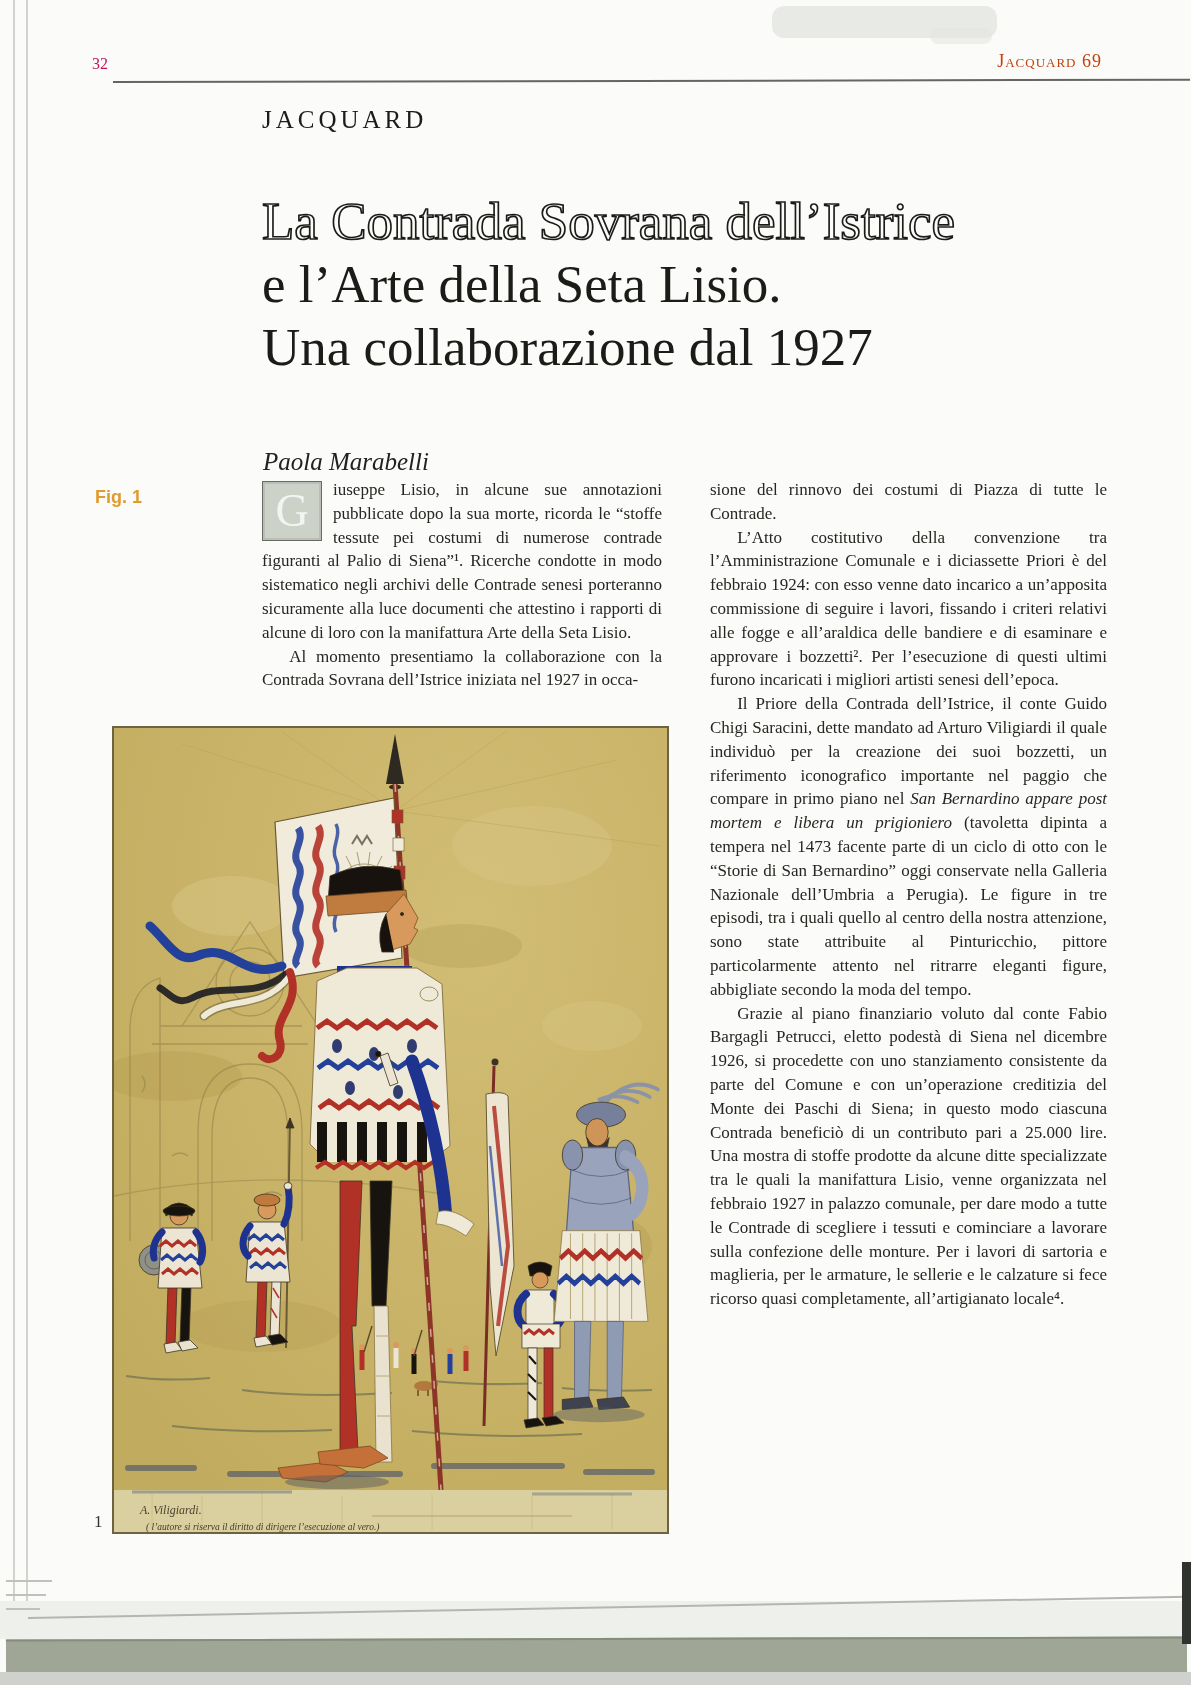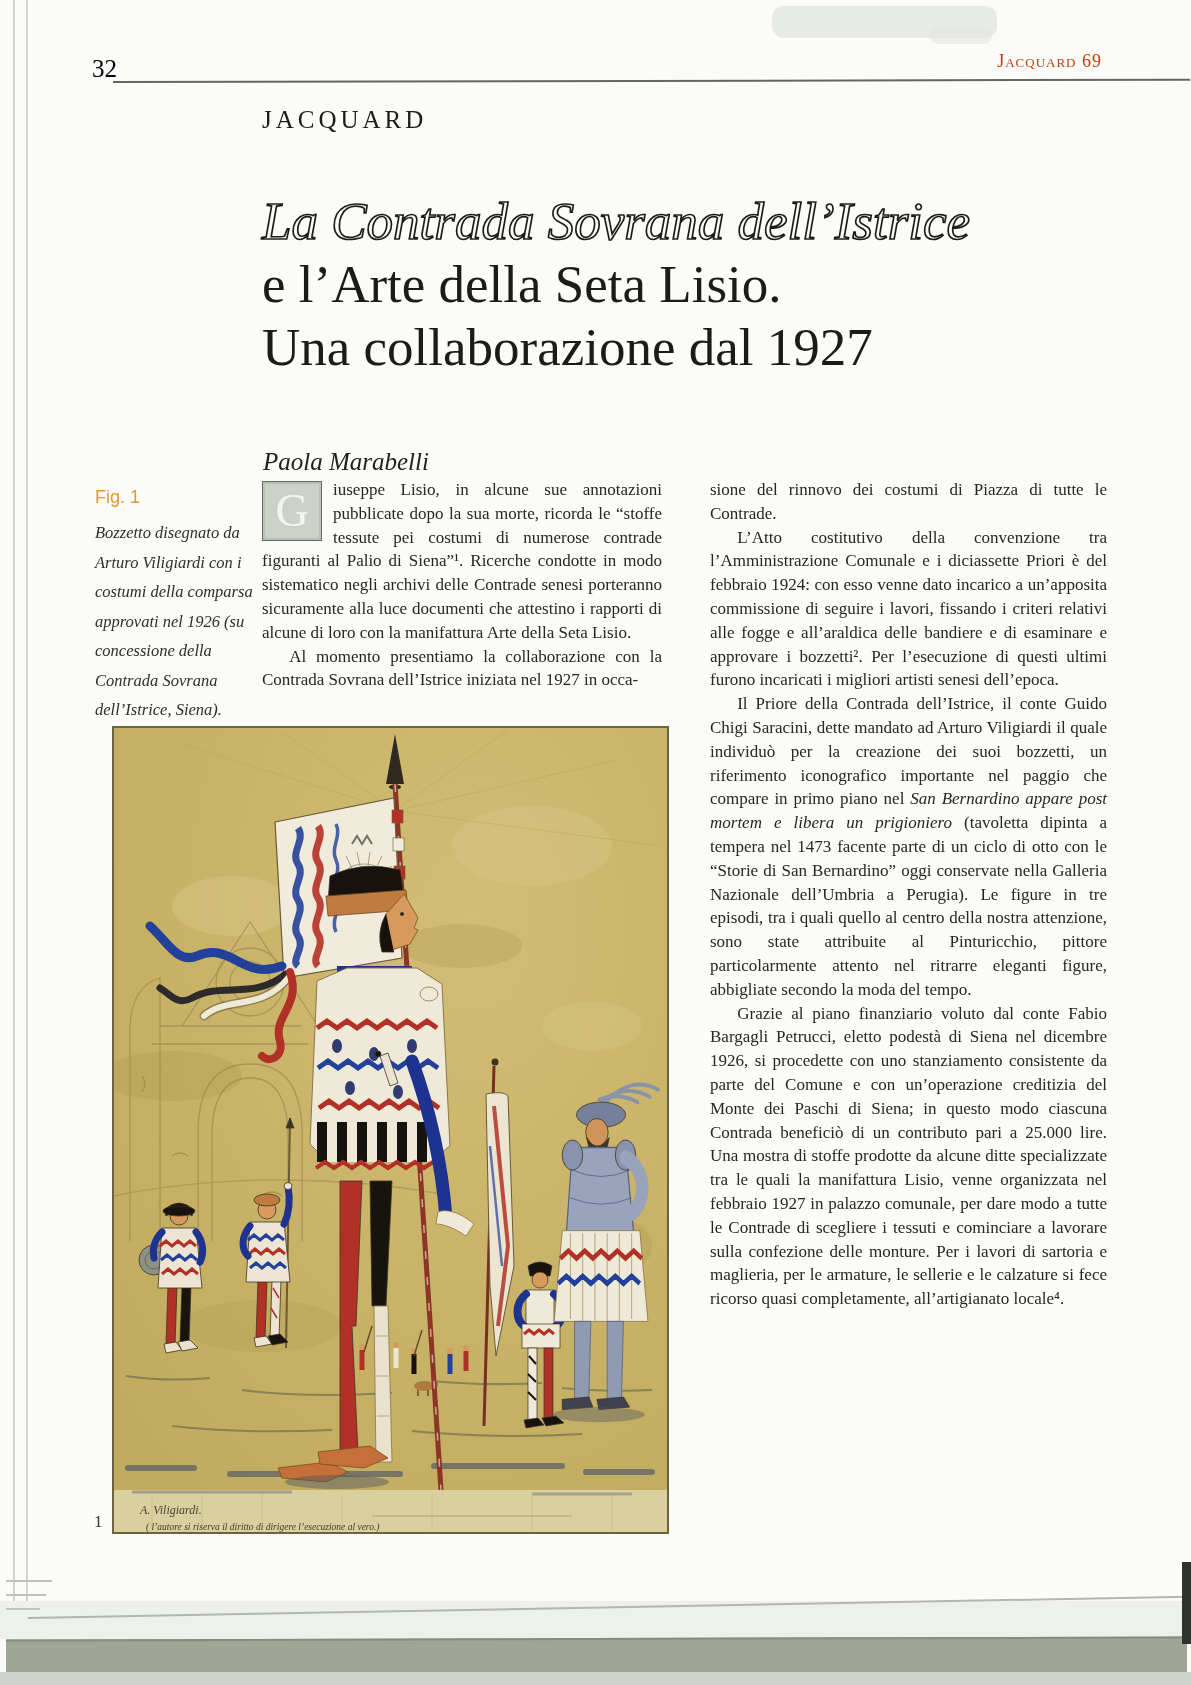--- a/index.html
+++ b/index.html
@@ -1,32 +1,32 @@
 <!DOCTYPE html>
 <html><head>
 <meta charset="utf-8">
 <style>
   html,body{margin:0;padding:0;background:#cfd2cc;}
   .canvas{position:relative;width:1191px;height:1685px;background:#fbfbf9;overflow:hidden;
           font-family:"Liberation Serif",serif;color:#272723;}
   .edge-line{position:absolute;top:0;width:2px;height:1617px;background:#c9cbc5;opacity:.85;}
   .ghost{position:absolute;background:#e2e4df;border-radius:12px;opacity:.75;}
-  .pagenum{position:absolute;left:92px;top:55px;font-size:25px;color:#000000;}
+  .pagenum{position:absolute;left:92px;top:55px;font-size:16px;color:#be185d;}
   .toprule{position:absolute;left:113px;top:81px;width:1077px;height:1.6px;background:#4a4a46;
            transform:rotate(-0.12deg);transform-origin:left;opacity:.85;}
   .runhead{position:absolute;top:51px;right:89px;font-size:18px;letter-spacing:1px;
            font-variant:small-caps;color:#c2410c;}
   .section{position:absolute;left:262px;top:106px;font-size:25px;letter-spacing:4px;color:#1c1c1a;text-align:right;}
   .title{position:absolute;left:262px;top:190px;margin:0;font-weight:normal;
          font-size:53px;line-height:63px;color:#1b1b18;}
   .title span{display:block;white-space:nowrap;}
-  .outline{color:#fcfcfa;font-style:italic;-webkit-text-stroke:1.7px #1b1b18;}
+  .outline{color:#fcfcfa;-webkit-text-stroke:1.7px #1b1b18;}
   .author{position:absolute;left:263px;top:436px;font-style:italic;font-size:25px;color:#222220;margin-top:12px;}
   .figcap{position:absolute;left:95px;top:487px;width:162px;}
-  .figlabel{font-family:"Liberation Sans",sans-serif;font-weight:normal;font-size:18px;color:#e09a2e;}
+  .figlabel{font-family:"Liberation Sans",sans-serif;font-weight:bold;font-size:18px;color:#e09a2e;}
   .figtext{margin-top:10px;font-style:italic;font-size:16.5px;line-height:29.5px;color:#2e2e2a;}
   .col{position:absolute;top:478px;font-size:17px;line-height:23.8px;text-align:justify;color:#262622;}
   .col1{left:262px;width:400px;}
   .col2{left:710px;width:397px;}
   .col p{margin:0;}
   .col p.ind{text-indent:1.6em;}
   .col .it{font-style:italic;}
   .dropcap{float:left;width:58px;height:58px;margin:3px 11px 2px 0;background:#ccd2c8;
            border:1px solid #6a6a66;box-shadow:inset 0 0 0 2px #b9bfb4;
            display:flex;align-items:center;justify-content:center;
@@ -61,21 +61,20 @@
   <h1 class="title">
     <span class="outline">La Contrada Sovrana dell’Istrice</span>
     <span>e l’Arte della Seta Lisio.</span>
     <span>Una collaborazione dal 1927</span>
   </h1>
 
   <div class="author">Paola Marabelli</div>
 
   <aside class="figcap">
     <div class="figlabel">Fig. 1</div>
-    <div class="figtext">Bozzetto disegnato da Arturo Viligiardi con i costumi della comparsa approvati nel 1926 (su concessione della Contrada Sovrana dell’Istrice, Siena).</div>
   </aside>
 
   <div class="col col1">
       <p class="para"><span class="dropcap">G</span><span>iuseppe Lisio, in alcune sue annotazioni pubblicate dopo la sua morte, ricorda le “stoffe tessute pei costumi di numerose contrade figuranti al Palio di Siena”¹. Ricerche condotte in modo sistematico negli archivi delle Contrade senesi porteranno sicuramente alla luce documenti che attestino i rapporti di alcune di loro con la manifattura Arte della Seta Lisio.</span></p>
       <p class="para ind"><span>Al momento presentiamo la collaborazione con la Contrada Sovrana dell’Istrice iniziata nel 1927 in occa-</span></p>
     </div>
   <div class="col col2">
       <p class="para"><span>sione del rinnovo dei costumi di Piazza di tutte le Contrade.</span></p>
       <p class="para ind"><span>L’Atto costitutivo della convenzione tra l’Amministrazione Comunale e i diciassette Priori è del febbraio 1924: con esso venne dato incarico a un’apposita commissione di seguire i lavori, fissando i criteri relativi alle fogge e all’araldica delle bandiere e di esaminare e approvare i bozzetti². Per l’esecuzione di questi ultimi furono incaricati i migliori artisti senesi dell’epoca.</span></p>
       <p class="para ind"><span>Il Priore della Contrada dell’Istrice, il conte Guido Chigi Saracini, dette mandato ad Arturo Viligiardi il quale individuò per la creazione dei suoi bozzetti, un riferimento iconografico importante nel paggio che compare in primo piano nel </span><span class="it">San Bernardino appare post mortem e libera un prigioniero</span><span> (tavoletta dipinta a tempera nel 1473 facente parte di un ciclo di otto con le “Storie di San Bernardino” oggi conservate nella Galleria Nazionale dell’Umbria a Perugia). Le figure in tre episodi, tra i quali quello al centro della nostra attenzione, sono state attribuite al Pinturicchio, pittore particolarmente attento nel ritrarre eleganti figure, abbigliate secondo la moda del tempo.</span></p>

